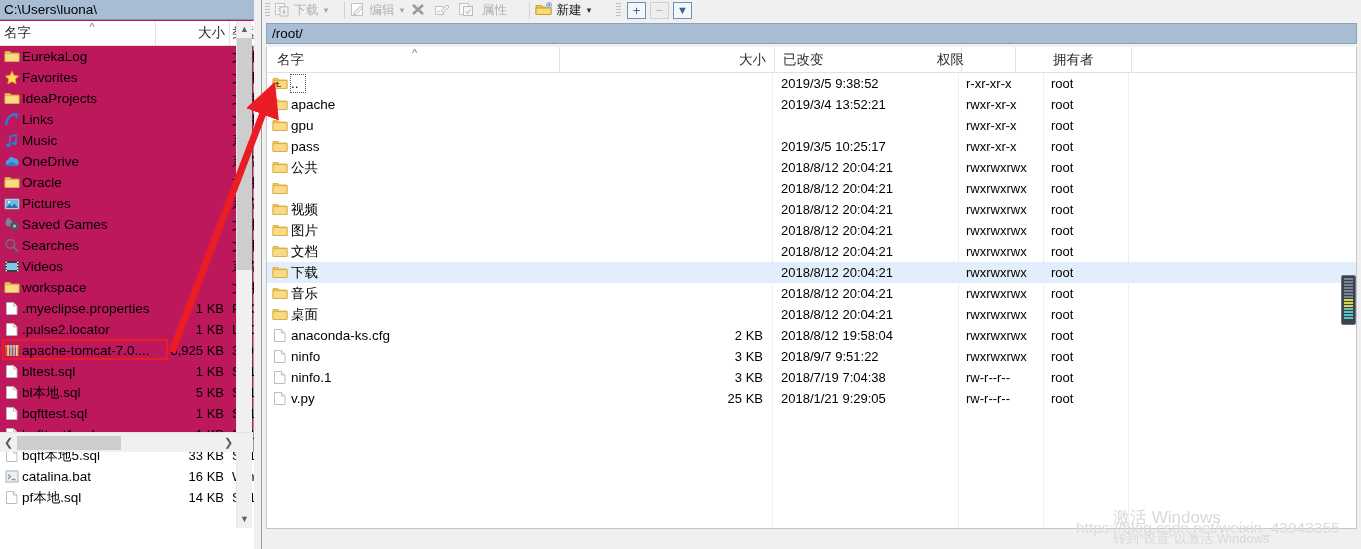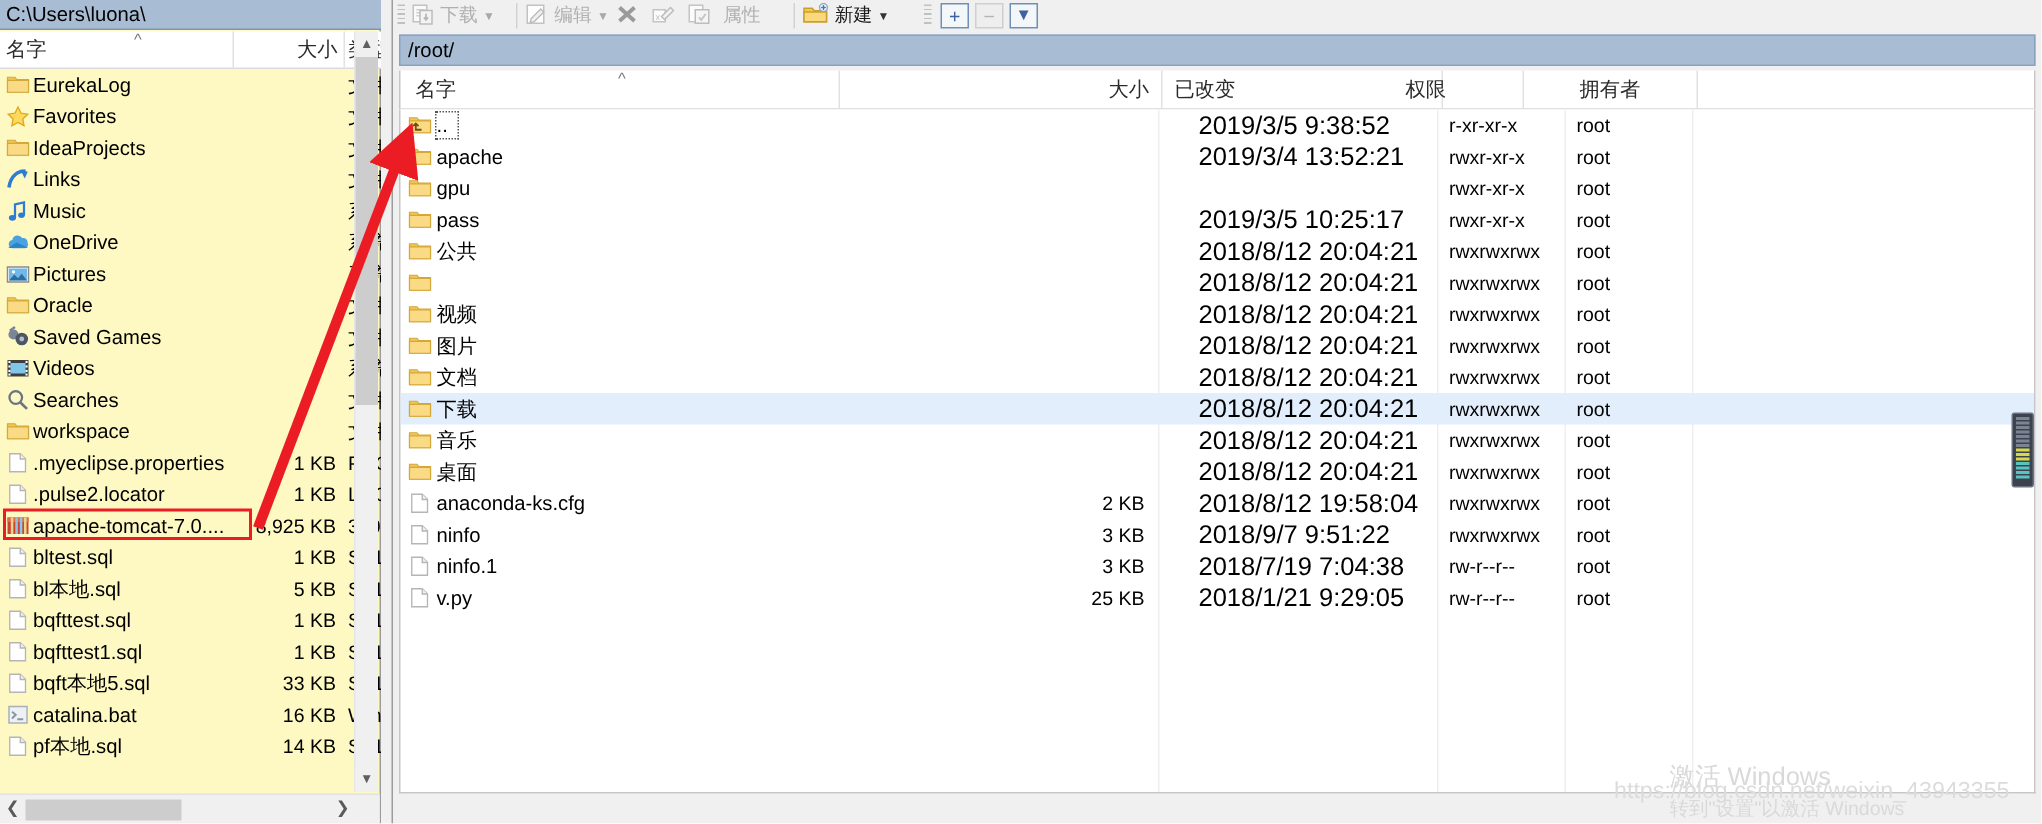--- a/index.html
+++ b/index.html
@@ -9,22 +9,22 @@
     background: #ffffff;
     font-family: "Liberation Sans", "DejaVu Sans", sans-serif;
     font-size: 13px;
     color: #000000;
     -webkit-font-smoothing: antialiased;
   }
   .app { position: relative; width: 1361px; height: 549px; }
 
   
   .left-pane {
-    position: absolute; left: 0; top: 0; width: 254px; height: 549px;
-    background: #fef9c3;
+    position: absolute; left: 0; top: 0; width: 254px; height: 452px;
+    background: #be185d;
     border-right: 1px solid #9c9c9c;
     box-sizing: border-box;
   }
   .left-path {
     position: absolute; left: 0; top: 0; width: 254px; height: 20px;
     background: #a8bdd4;
     border-bottom: 1px solid #7b96b5;
     box-sizing: border-box;
     padding-left: 4px;
     line-height: 19px;
@@ -183,21 +183,21 @@
     border-left: 1px solid #c6c6c6; border-right: 1px solid #c6c6c6;
     border-bottom: 1px solid #c6c6c6;
     box-sizing: border-box;
     overflow: hidden;
   }
   .rrow { position: relative; height: 21px; line-height: 21px; white-space: nowrap; }
   .rrow.sel { background: #e2eefc; }
   .rc { position: absolute; top: 0; font-size: 13.5px; }
   .rc-name { left: 24px; width: 265px; overflow: hidden; }
   .rc-size { left: 289px; width: 215px; text-align: right; padding-right: 8px; box-sizing: border-box; font-size: 13px;}
-  .rc-mod  { left: 532px; width: 185px; font-size: 17px; }
+  .rc-mod  { left: 514px; width: 185px; font-size: 13px; }
   .rc-perm { left: 699px; width: 85px;  font-size: 13px; }
   .rc-own  { left: 784px; width: 85px;  font-size: 13px; }
   .rc-ic   { left: 5px; top: 3px; width: 16px; height: 15px; position: absolute; }
 
   .rlist-vline {
     position: absolute; top: 0; width: 1px; height: 100%; background: #efefef;
   }
 
   
   .vsep-size { left: 505px; }
@@ -300,46 +300,55 @@
           <span class="ic"><svg width="16" height="15" viewBox="0 0 16 15">
               <path d="M4 11.5a2.8 2.8 0 0 1 .2-5.5 3.6 3.6 0 0 1 6.6-1.3 2.9 2.9 0 0 1 3.6 3.1 2.7 2.7 0 0 1-1.4 3.7z" fill="#4aa3e0"></path>
               <path d="M1.4 11.4 7 7.6l7.8 3.6z" fill="#2b83c9"></path>
             </svg></span>
           <span class="nm">OneDrive</span>
           <span class="sz"></span>
           <span class="tp">系统</span>
         </div>
         <div class="lrow">
           <span class="ic"><svg width="16" height="15" viewBox="0 0 16 15">
+              <path d="M1 2.5h5l1.2 1.5H15v8.5H1z" fill="#f2c453" stroke="#d3a93a" stroke-width=".8"></path>
+              <path d="M1 4.6h14v7.9H1z" fill="#fbda86" stroke="#d3a93a" stroke-width=".8"></path>
+            </svg></span>
+          <span class="nm">Oracle</span>
+          <span class="sz"></span>
+          <span class="tp">文件</span>
+        </div>
+        <div class="lrow">
+          <span class="ic"><svg width="16" height="15" viewBox="0 0 16 15">
               <rect x="1" y="3" width="14" height="10" fill="#ffffff" stroke="#8a8a8a"></rect>
               <rect x="2" y="4" width="12" height="8" fill="#6fb8e8"></rect>
               <path d="M2 12l3.5-4 2.5 2.5 2.5-3 3.5 4.5z" fill="#2e6e9e"></path>
               <circle cx="5" cy="6.2" r="1.1" fill="#ffffff"></circle>
             </svg></span>
           <span class="nm">Pictures</span>
           <span class="sz"></span>
           <span class="tp">系统</span>
         </div>
         <div class="lrow">
           <span class="ic"><svg width="16" height="15" viewBox="0 0 16 15">
-              <path d="M1 2.5h5l1.2 1.5H15v8.5H1z" fill="#f2c453" stroke="#d3a93a" stroke-width=".8"></path>
-              <path d="M1 4.6h14v7.9H1z" fill="#fbda86" stroke="#d3a93a" stroke-width=".8"></path>
-            </svg></span>
-          <span class="nm">Oracle</span>
-          <span class="sz"></span>
-          <span class="tp">文件</span>
-        </div>
-        <div class="lrow">
-          <span class="ic"><svg width="16" height="15" viewBox="0 0 16 15">
               <circle cx="5" cy="6" r="3.4" fill="#7a8596"></circle>
               <circle cx="10.5" cy="9" r="4.2" fill="#4c5666"></circle>
               <path d="M2.5 3.5 L6 1" stroke="#7a8596" stroke-width="1.6"></path>
               <circle cx="10.5" cy="9" r="1.6" fill="#b6bdc8"></circle>
             </svg></span>
           <span class="nm">Saved Games</span>
+          <span class="sz"></span>
+          <span class="tp">文件</span>
+        </div>
+        <div class="lrow">
+          <span class="ic"><svg width="16" height="15" viewBox="0 0 16 15">
+              <circle cx="6.5" cy="6" r="4.2" fill="none" stroke="#6b7480" stroke-width="1.5"></circle>
+              <path d="M9.6 9.3 L14 13.6" stroke="#6b7480" stroke-width="1.8"></path>
+            </svg></span>
+          <span class="nm">Searches</span>
           <span class="sz"></span>
           <span class="tp">文件</span>
         </div>
         <div class="lrow">
           <span class="ic"><svg width="16" height="15" viewBox="0 0 16 15">
               <rect x="1" y="2" width="14" height="11" fill="#3e3e3e"></rect>
               <rect x="3" y="4" width="10" height="7" fill="#7fc6e8"></rect>
               <g fill="#ffffff">
                 <rect x="1.6" y="2.6" width="1.4" height="1.4"></rect>
                 <rect x="1.6" y="5.6" width="1.4" height="1.4"></rect>
@@ -347,29 +356,20 @@
                 <rect x="1.6" y="11" width="1.4" height="1.4"></rect>
                 <rect x="13" y="2.6" width="1.4" height="1.4"></rect>
                 <rect x="13" y="5.6" width="1.4" height="1.4"></rect>
                 <rect x="13" y="8.6" width="1.4" height="1.4"></rect>
                 <rect x="13" y="11" width="1.4" height="1.4"></rect>
               </g>
             </svg></span>
           <span class="nm">Videos</span>
           <span class="sz"></span>
           <span class="tp">系统</span>
-        </div>
-        <div class="lrow">
-          <span class="ic"><svg width="16" height="15" viewBox="0 0 16 15">
-              <circle cx="6.5" cy="6" r="4.2" fill="none" stroke="#6b7480" stroke-width="1.5"></circle>
-              <path d="M9.6 9.3 L14 13.6" stroke="#6b7480" stroke-width="1.8"></path>
-            </svg></span>
-          <span class="nm">Searches</span>
-          <span class="sz"></span>
-          <span class="tp">文件</span>
         </div>
         <div class="lrow">
           <span class="ic"><svg width="16" height="15" viewBox="0 0 16 15">
               <path d="M1 2.5h5l1.2 1.5H15v8.5H1z" fill="#f2c453" stroke="#d3a93a" stroke-width=".8"></path>
               <path d="M1 4.6h14v7.9H1z" fill="#fbda86" stroke="#d3a93a" stroke-width=".8"></path>
             </svg></span>
           <span class="nm">workspace</span>
           <span class="sz"></span>
           <span class="tp">文件</span>
         </div>

